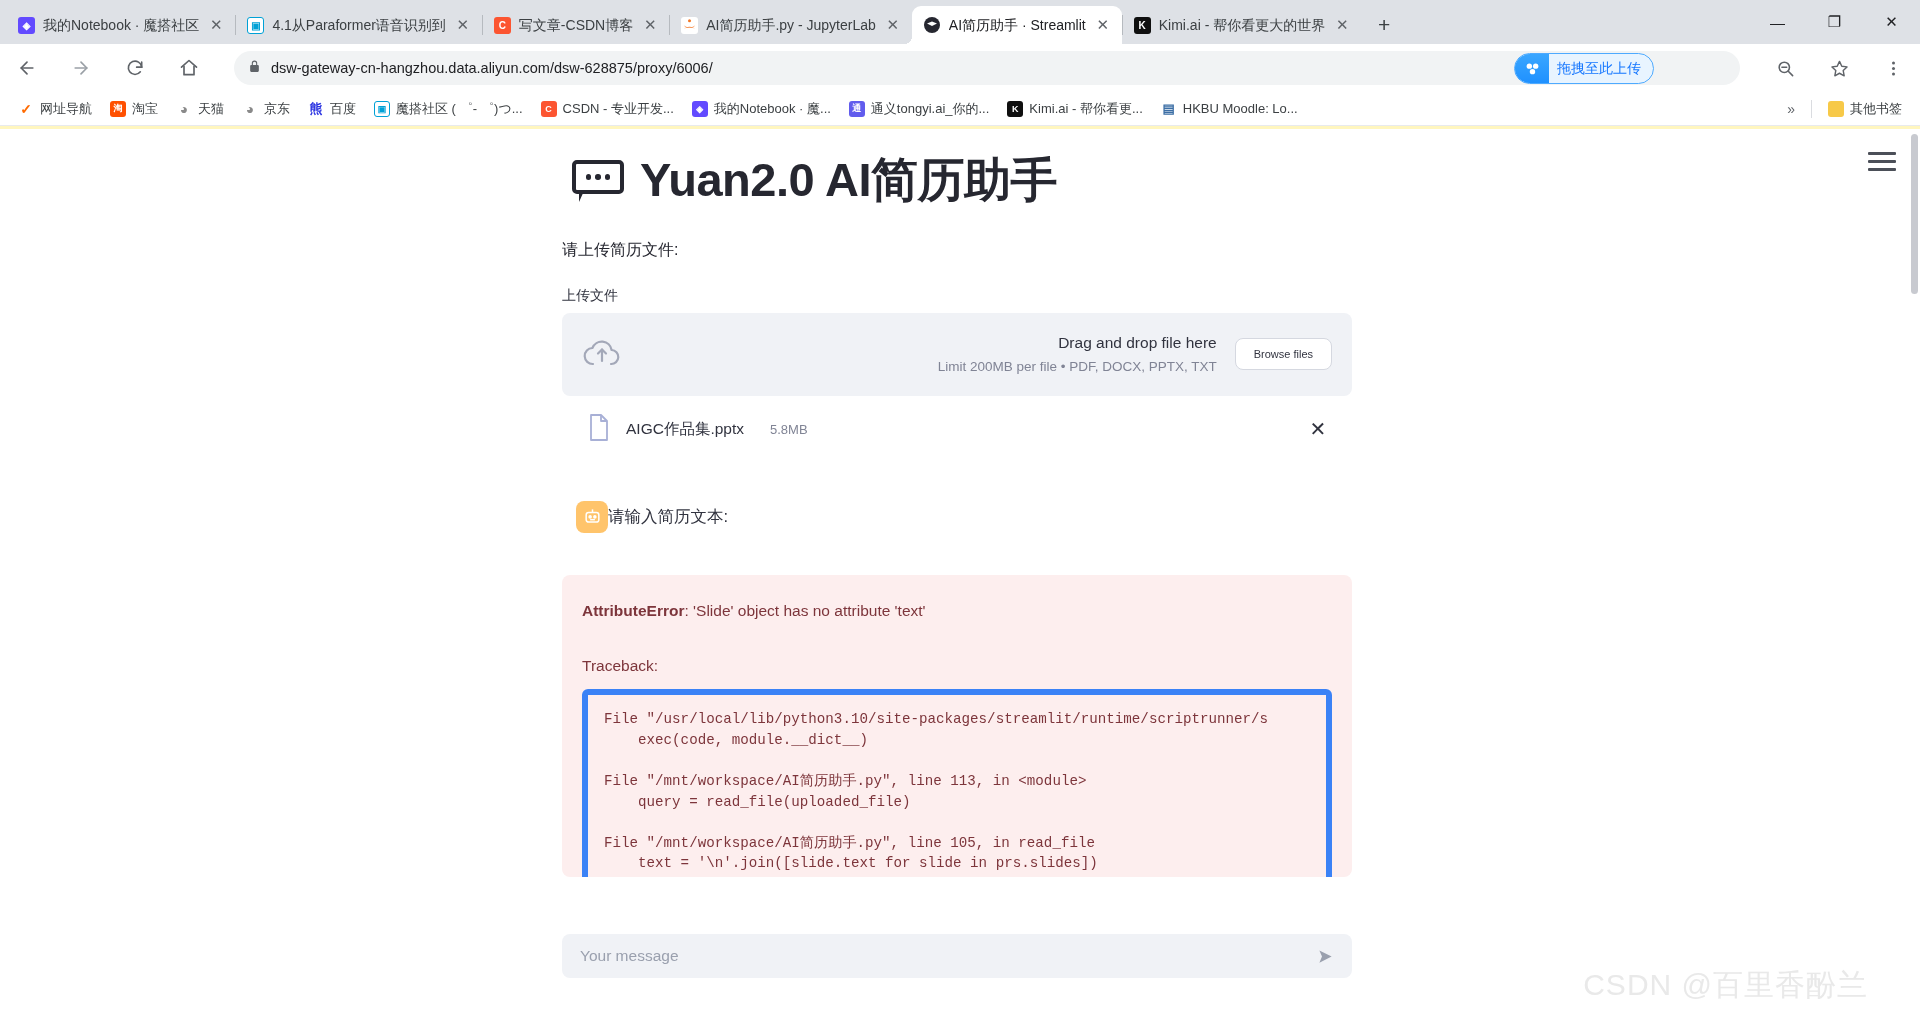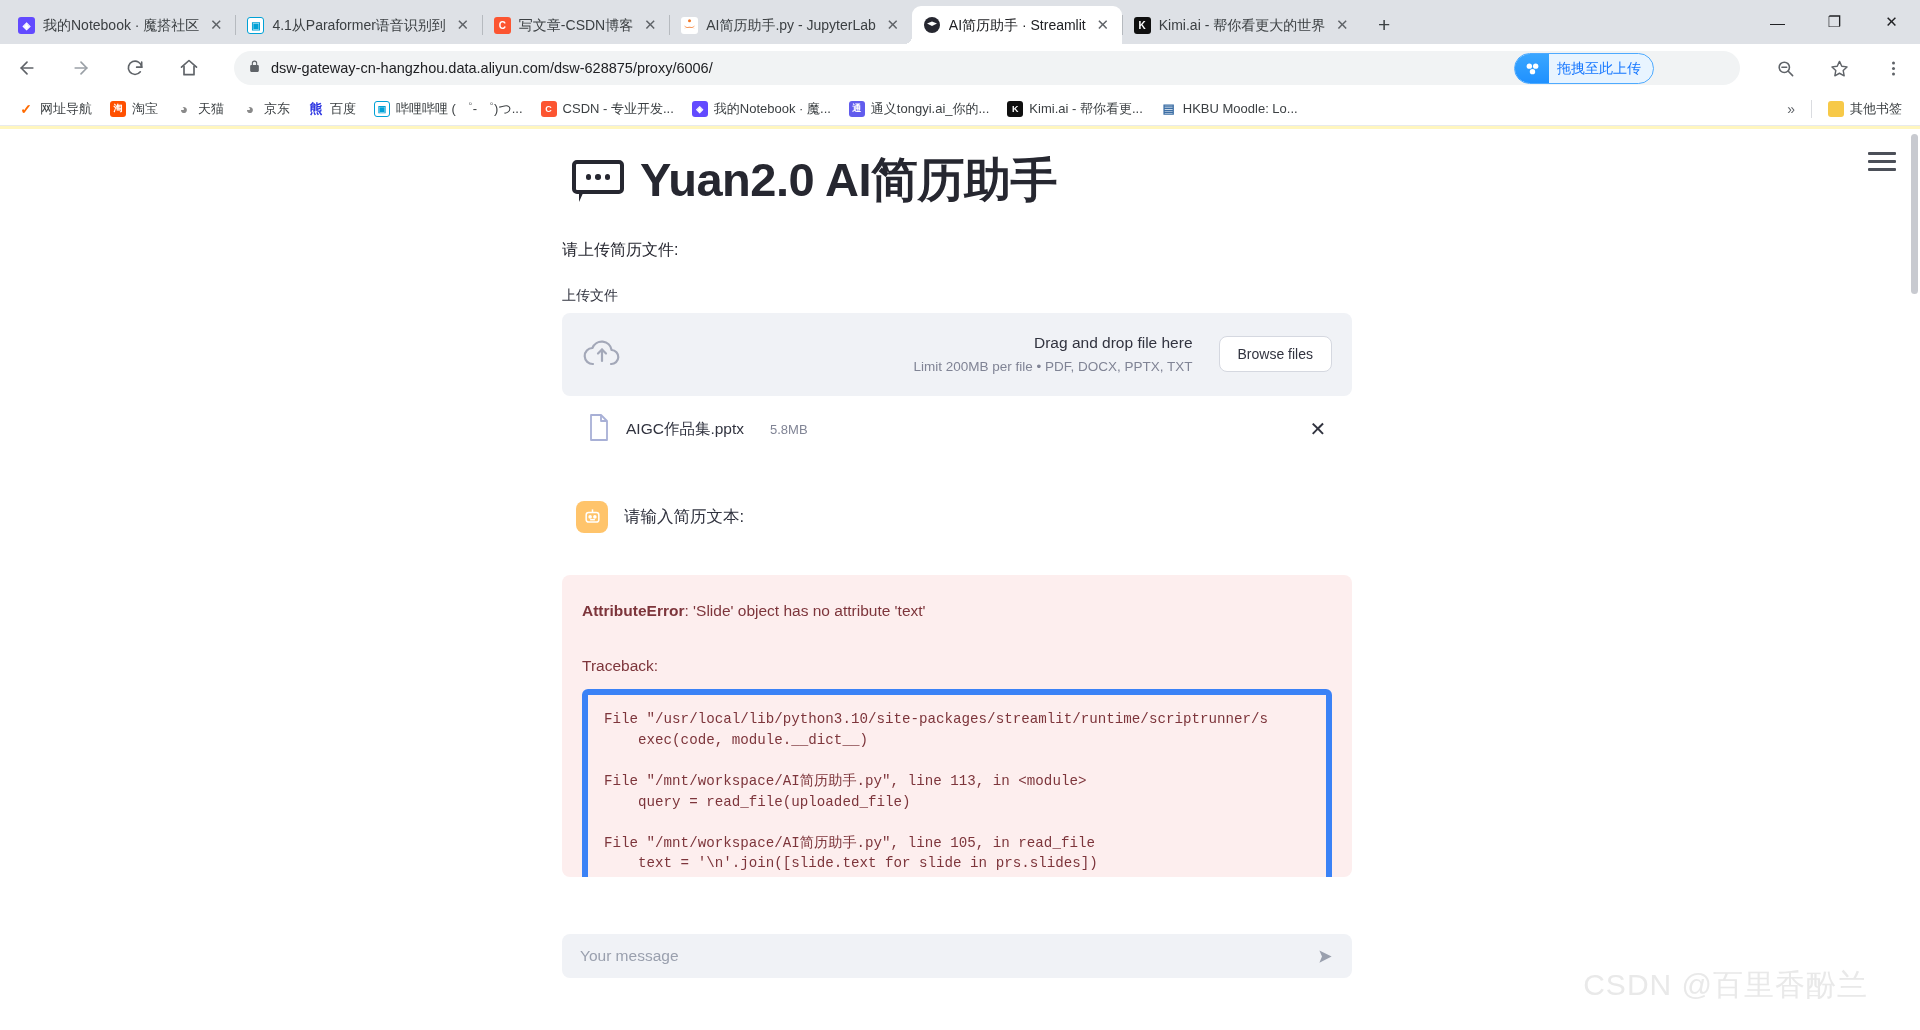--- a/index.html
+++ b/index.html
@@ -280,44 +280,43 @@
   .cloud-icon svg { display: block; }
   .up-texts { flex: 1 1 auto; text-align: right; }
   .up-main { font-size: 15.5px; color: #31333f; line-height: 1.5; }
   .up-sub  { font-size: 13.5px; color: #808495; line-height: 1.6; margin-top: 2px; }
   .browse-btn {
     flex: 0 0 auto;
     background: #ffffff;
     border: 1px solid #d5d8e0;
     border-radius: 8px;
     padding: 9px 18px;
-    font-size: 14px; color: #31333f;
+    font-size: 11px; color: #31333f;
     cursor: pointer;
-    margin-left: 8px;
   }
 
   .file-row {
     display: flex; align-items: center;
     gap: 16px;
     padding: 14px 22px 14px 26px;
     margin-top: 4px;
   }
   .file-icon { flex: 0 0 22px; }
   .file-name { font-size: 15.5px; color: #31333f; }
   .file-size { font-size: 13px; color: #808495; margin-left: 10px; }
   .file-x {
     margin-left: auto;
     font-size: 20px; color: #31333f;
     width: 24px; height: 24px;
     display: flex; align-items: center; justify-content: center;
     cursor: pointer;
   }
 
   .chat-msg {
-    display: flex; align-items: center; gap: 16px;
+    display: flex; align-items: center; 
     margin: 42px 0 4px 14px;
   }
   .avatar {
     width: 32px; height: 32px; flex: 0 0 32px;
     background: #ffc46b;
     border-radius: 8px;
     display: flex; align-items: center; justify-content: center;
   }
   .chat-text { font-size: 16.5px; color: #31333f; }
 
@@ -533,21 +532,21 @@
     <div class="bm">
       <span class="bm-ico i-jd">◕</span>
       <span>京东</span>
     </div>
     <div class="bm">
       <span class="bm-ico i-baidu">熊</span>
       <span>百度</span>
     </div>
     <div class="bm">
       <span class="bm-ico i-bili">▣</span>
-      <span>哔哩哔哩 ( ゜- ゜)つ...</span>
+      <span>魔搭社区 ( ゜- ゜)つ...</span>
     </div>
     <div class="bm">
       <span class="bm-ico i-csdn">C</span>
       <span>CSDN - 专业开发...</span>
     </div>
     <div class="bm">
       <span class="bm-ico i-ms">◈</span>
       <span>我的Notebook · 魔...</span>
     </div>
     <div class="bm">

